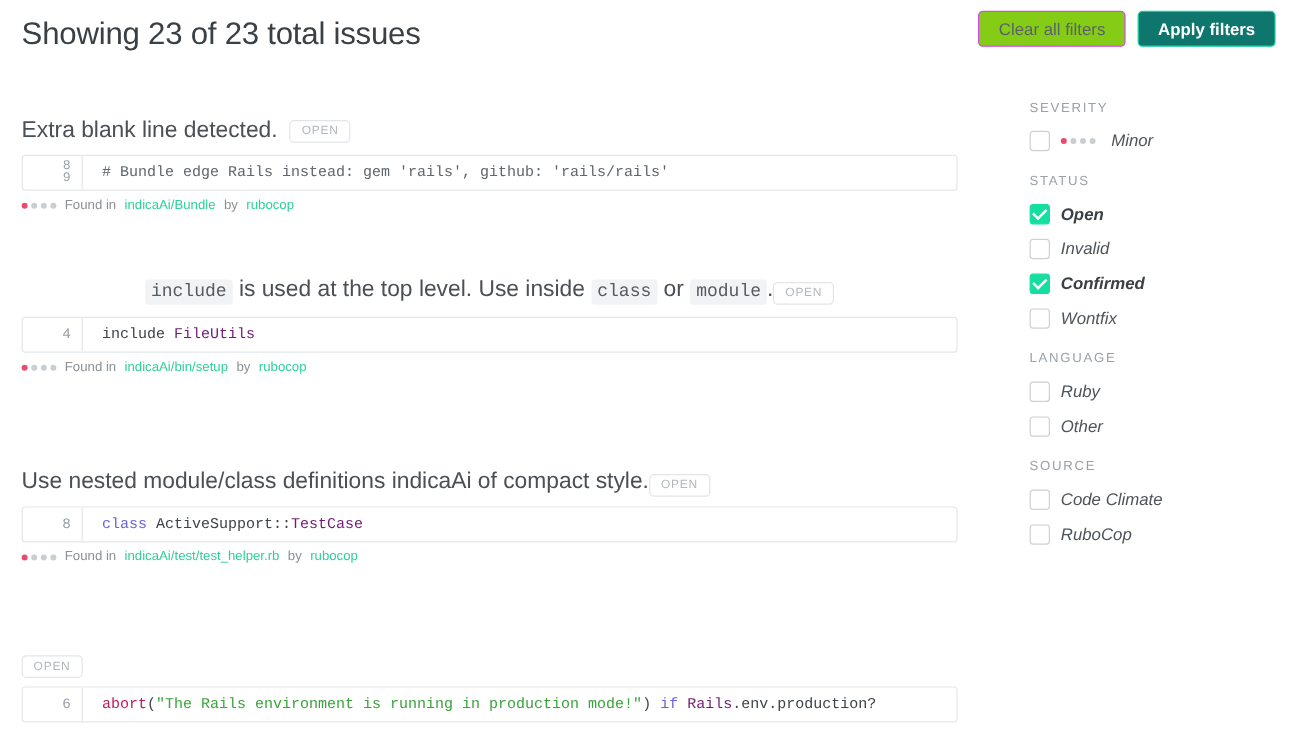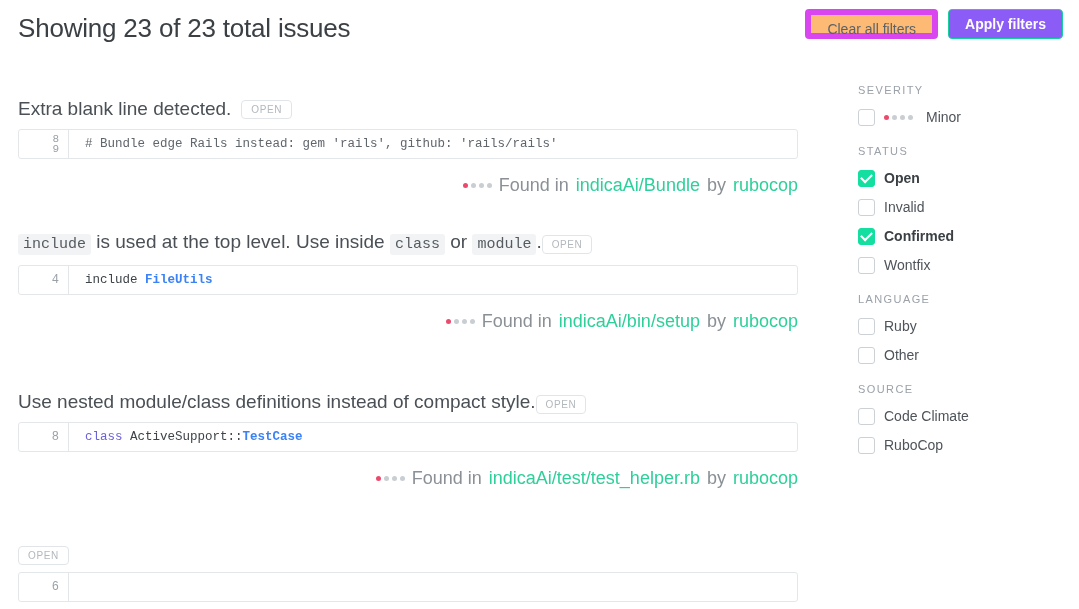--- a/index.html
+++ b/index.html
@@ -25,25 +25,25 @@
     position: absolute; right: 16px; top: 9px;
     display: flex; gap: 10px; align-items: center;
   }
   .btn {
     font-family: "Liberation Sans", sans-serif;
     font-size: 14px; border-radius: 4px; cursor: pointer;
     padding: 0 16px; height: 30px; line-height: 28px;
     white-space: nowrap;
   }
   .btn-secondary {
-    background: #fdba74; color: #5b6269;
-    border: 6px solid #d946ef;
+    background: #84cc16; color: #5b6269;
+    border: 1px solid #d946ef;
   }
   .btn-primary {
-    background: #8b5cf6; color: #ffffff;
+    background: #0f766e; color: #ffffff;
     border: 1px solid #14d39a; font-weight: bold;
   }
 
   
   .issues {
     position: absolute; left: 0; top: 68px; width: 830px;
   }
   .issue { position: relative; padding: 0 0 0 18px; }
 
   .issue-head {
@@ -87,50 +87,50 @@
   .gutter.multi span { font-size: 11px; line-height: 10px; }
   .code-line {
     flex: 1; display: flex; align-items: center;
     padding-left: 16px;
     font-family: "Liberation Mono", monospace;
     font-size: 12.5px; color: #3d4348; white-space: pre;
     overflow: hidden;
   }
   .tok-comment { color: #5f666c; }
   .tok-kw      { color: #6a63d8; }
-  .tok-const   { color: #3b82f6; font-weight: bold; }
+  .tok-const   { color: #701a75; }
   .tok-plain   { color: #3d4348; }
   .tok-method  { color: #c2185b; }
   .tok-str     { color: #3aa33a; }
   .tok-punct   { color: #3d4348; }
 
   
   .found {
-    margin-top: 16px;
+    margin-top: 6px;
     display: flex; align-items: center; gap: 7px;
-    font-size: 18px; color: #8a9095; justify-content: flex-end;
+    font-size: 11px; color: #8a9095;
   }
   .dots { display: inline-flex; gap: 3px; align-items: center; }
   .dot { width: 5px; height: 5px; border-radius: 50%; background: #c9ced2; }
   .dot.on { background: #ec4a6d; }
   .found a { color: #2fcf9b; text-decoration: none; }
 
   
   .sidebar {
     position: absolute; left: 858px; top: 84px; width: 210px;
   }
   .filter-group { margin-bottom: 18px; }
   .filter-group:last-child { margin-bottom: 0; }
   .group-title {
     font-size: 11px; color: #9aa1a8; letter-spacing: 1.4px;
     text-transform: uppercase; margin-bottom: 11px; font-weight: 400;
   }
   .filter-row {
     display: flex; align-items: center; gap: 9px;
-    margin-bottom: 9px; height: 20px;
+    margin-bottom: 9px; height: 20px; font-style: italic;
   }
   .filter-row:last-child { margin-bottom: 0; }
   .cbox {
     width: 17px; height: 17px; flex: 0 0 17px;
     border: 1.5px solid #ccd1d5; border-radius: 3px;
     background: #fff;
     display: flex; align-items: center; justify-content: center;
   }
   .cbox.checked {
     background: #14dfa0; border-color: #14dfa0;
@@ -178,42 +178,42 @@
             <span class="dot"></span>
             <span class="dot"></span>
           </span>
           <span>Found in</span>
           <a href="#">indicaAi/Bundle</a>
           <span>by</span>
           <a href="#">rubocop</a>
         </div>
       </div>
       <div class="issue" style="position: absolute; top: 158px; left: 0px;">
-        <div class="issue-head head-stack" style="display: block;"><span class="issue-title"><code>include</code><span> is used at the top level. Use inside </span><code>class</code><span> or </span><code>module</code><span>.</span></span><span class="badge-open" style="display: inline-block; margin-top: 9px;">OPEN</span></div>
+        <div class="issue-head head-stack" style="display: block; text-align: center;"><span class="issue-title"><code>include</code><span> is used at the top level. Use inside </span><code>class</code><span> or </span><code>module</code><span>.</span></span><span class="badge-open" style="display: inline-block; margin-top: 9px;">OPEN</span></div>
         <div class="code-block">
           <div class="gutter">
             <span>4</span>
           </div>
           <div class="code-line"><span class="tok-plain">include </span><span class="tok-const">FileUtils</span></div>
         </div>
         <div class="found">
           <span class="dots">
             <span class="dot on"></span>
             <span class="dot"></span>
             <span class="dot"></span>
             <span class="dot"></span>
           </span>
           <span>Found in</span>
           <a href="#">indicaAi/bin/setup</a>
           <span>by</span>
           <a href="#">rubocop</a>
         </div>
       </div>
       <div class="issue" style="position: absolute; top: 318px; left: 0px;">
-        <div class="issue-head head-stack" style="display: block;"><span class="issue-title">Use nested module/class definitions instead of compact style.</span><span class="badge-open" style="display: inline-block; margin-top: 9px;">OPEN</span></div>
+        <div class="issue-head head-stack" style="display: block;"><span class="issue-title">Use nested module/class definitions indicaAi of compact style.</span><span class="badge-open" style="display: inline-block; margin-top: 9px;">OPEN</span></div>
         <div class="code-block">
           <div class="gutter">
             <span>8</span>
           </div>
           <div class="code-line"><span class="tok-kw">class </span><span class="tok-plain">ActiveSupport</span><span class="tok-punct">::</span><span class="tok-const">TestCase</span></div>
         </div>
         <div class="found">
           <span class="dots">
             <span class="dot on"></span>
             <span class="dot"></span>
@@ -227,20 +227,21 @@
         </div>
       </div>
       <div class="issue" style="position: absolute; top: 478px; left: 0px;">
         <div class="issue-head">
           <span class="badge-open">OPEN</span>
         </div>
         <div class="code-block">
           <div class="gutter">
             <span>6</span>
           </div>
+          <div class="code-line"><span class="tok-method">abort</span><span class="tok-punct">(</span><span class="tok-str">"The Rails environment is running in production mode!"</span><span class="tok-punct">)</span><span class="tok-plain"> </span><span class="tok-kw">if</span><span class="tok-plain"> </span><span class="tok-const">Rails</span><span class="tok-plain">.env.production?</span></div>
         </div>
       </div>
     </div>
 
   <div class="sidebar" id="filter-sidebar">
       <div class="filter-group">
         <div class="group-title">Severity</div>
         <label class="filter-row">
           <span class="cbox"></span>
           <span class="sev-dots">

